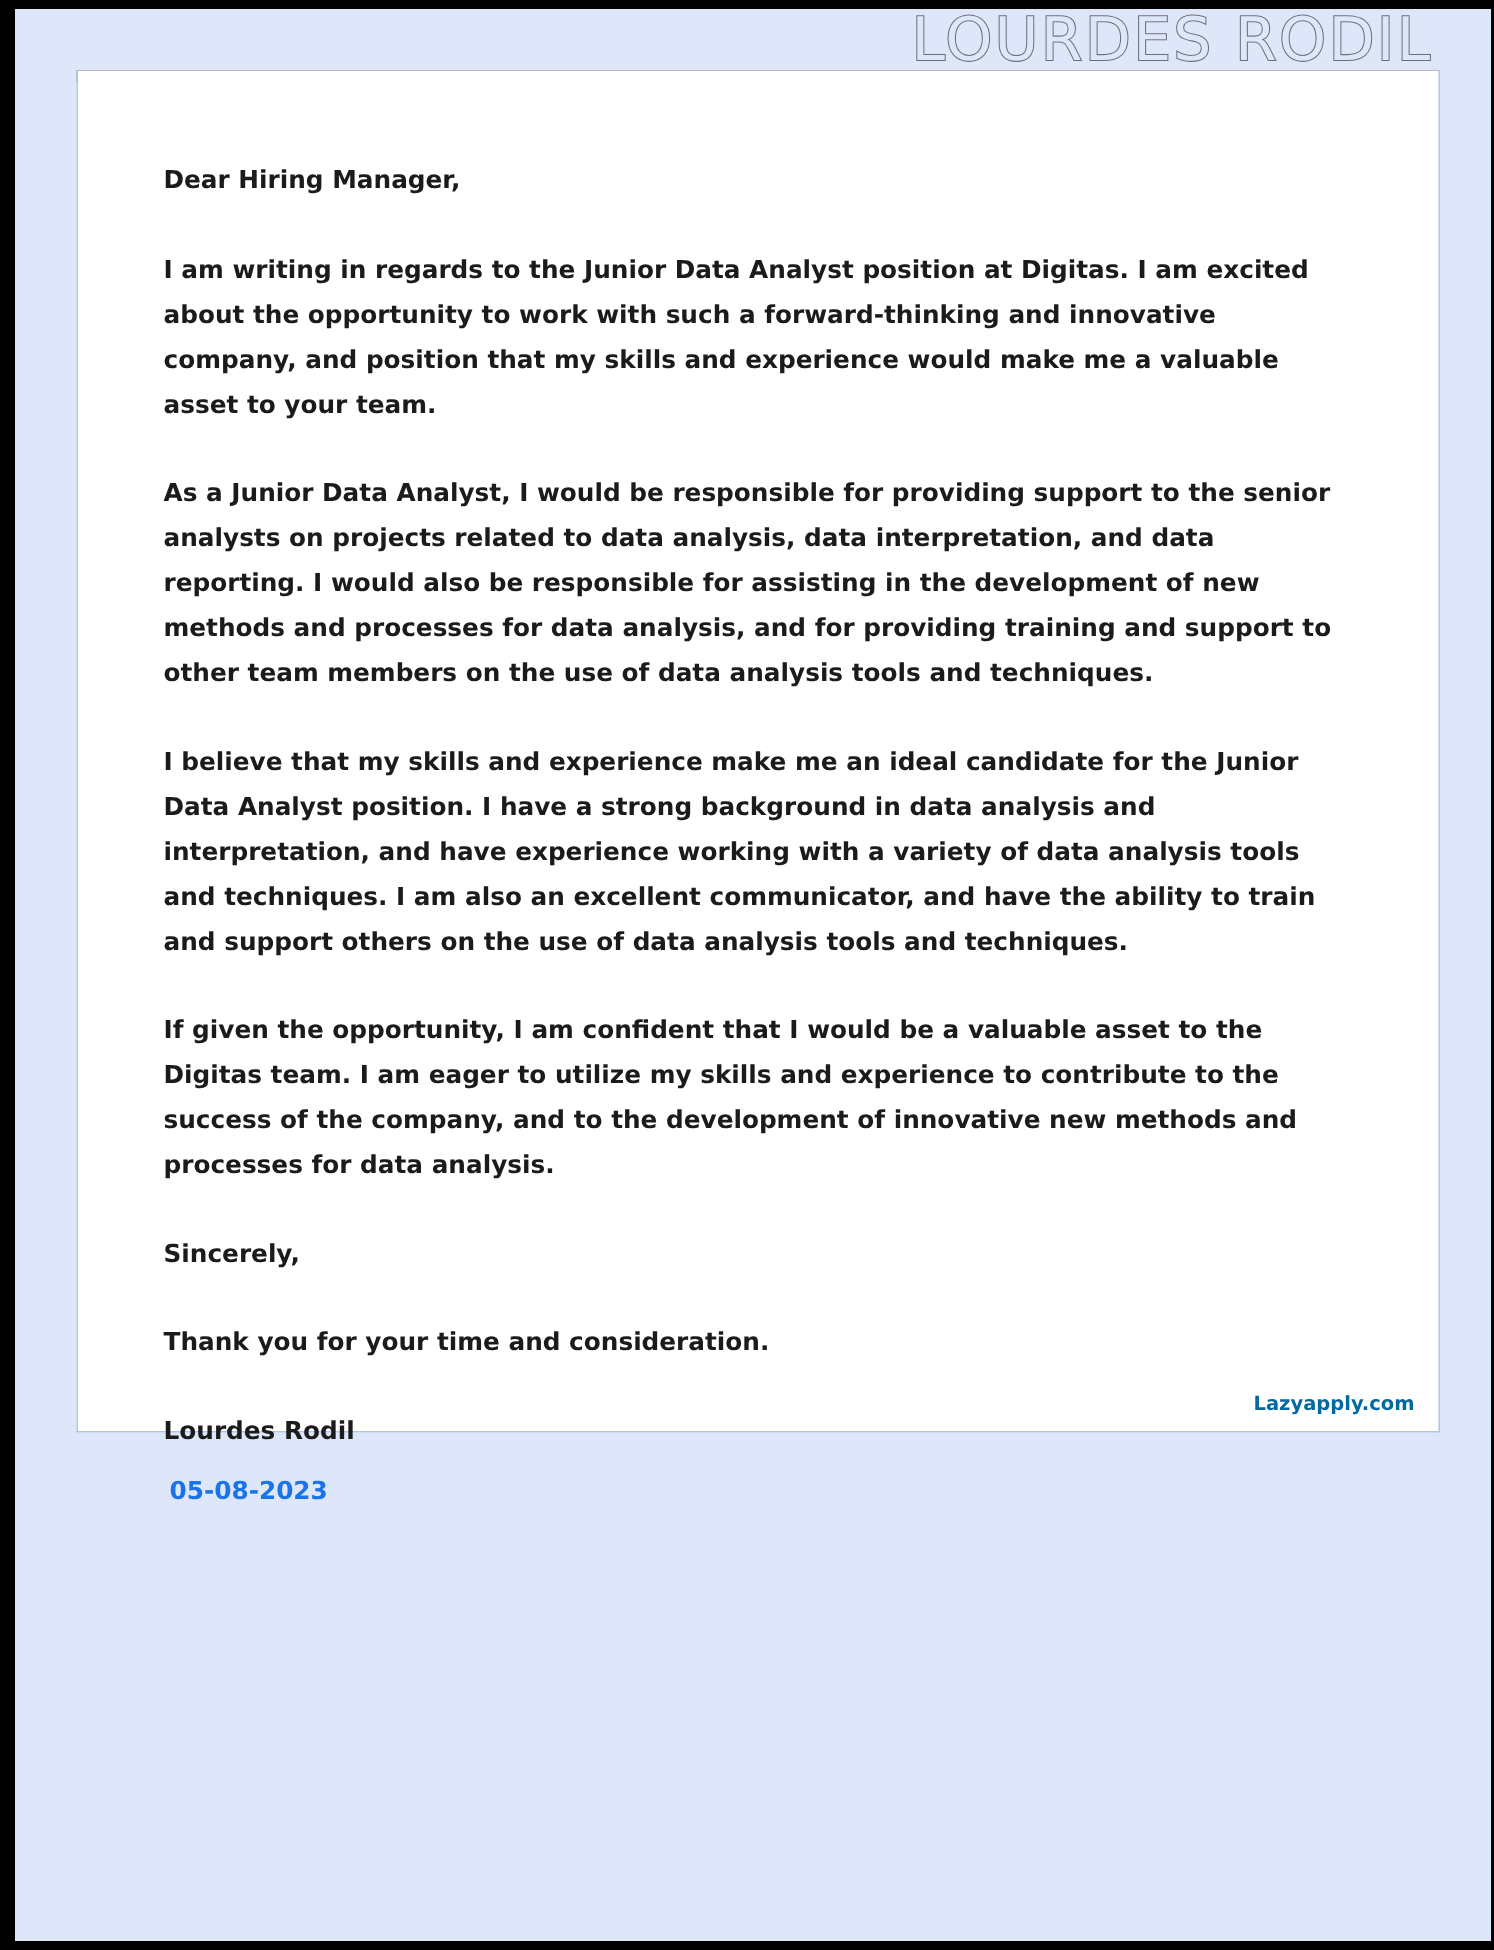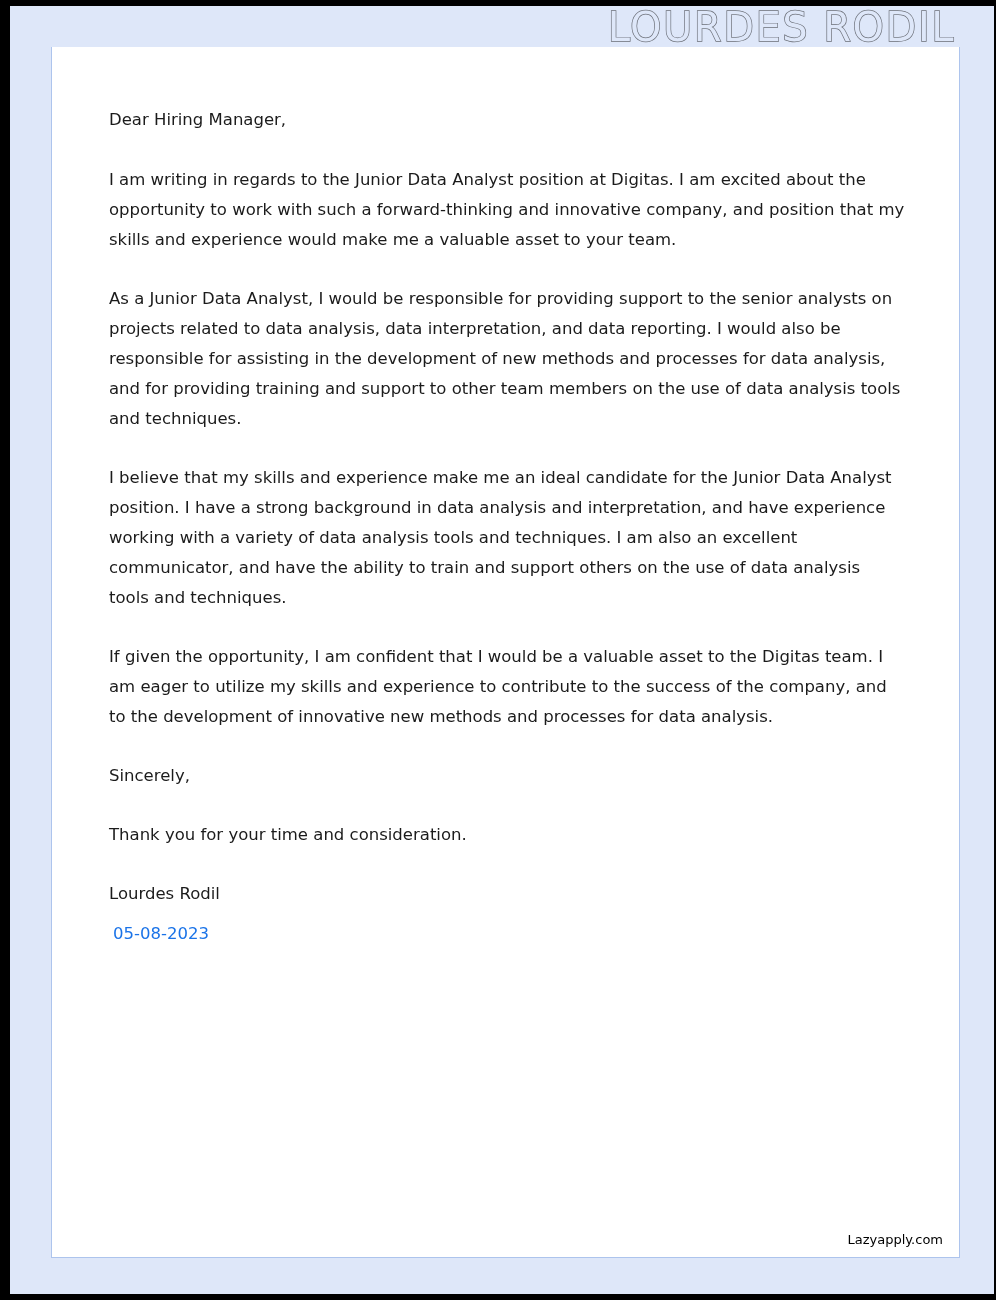--- a/index.html
+++ b/index.html
@@ -49,25 +49,26 @@
     text-stroke: 1.4px #6b6f78;
     paint-order: stroke fill;
   }
 
   
   .letter-card {
     position: absolute;
     left: 41px;
     top: 41px;
     width: 909px;
-    height: 1211px;
+    height: 908px;
     background: #ffffff;
     border: 1px solid #adc4ed;
     border-top: none;
     box-sizing: border-box;
+    font-weight: bold;
   }
 
   .card-topbar {
     position: absolute;
     left: 41px;
     top: 41px;
     width: 909px;
     height: 8px;
     background: #000000;
   }
@@ -104,21 +105,21 @@
     margin: 4px;
   }
 
   .footer-mark {
     position: absolute;
     right: 16px;
     bottom: 9px;
     font-family: "DejaVu Sans", sans-serif;
     font-size: 13px;
     line-height: 17px;
-    color: #000000;
+    color: #0369a1;
     white-space: nowrap;
     margin-left: 40px;
   }
 </style>
 </head>
 <body>
 
 <div class="page">
 
   <div class="header">

